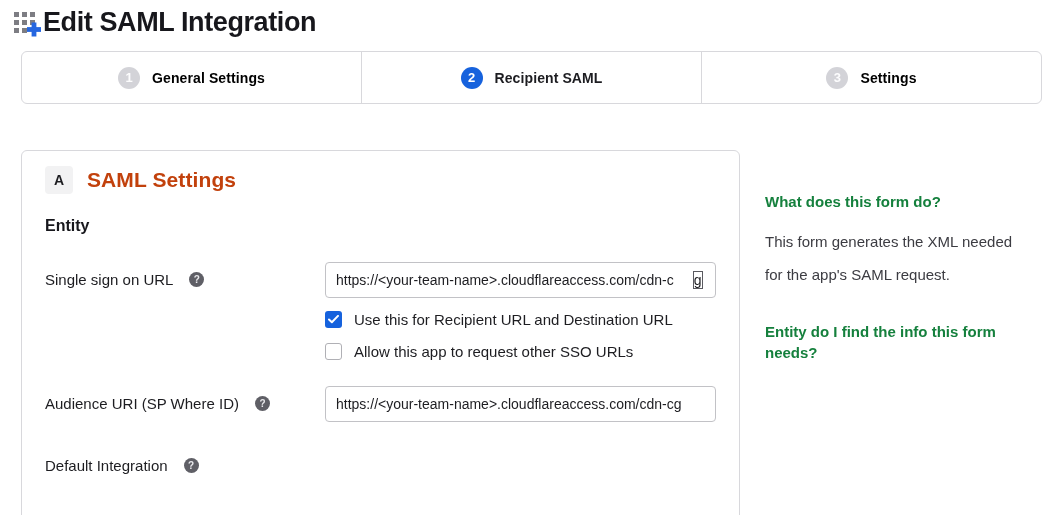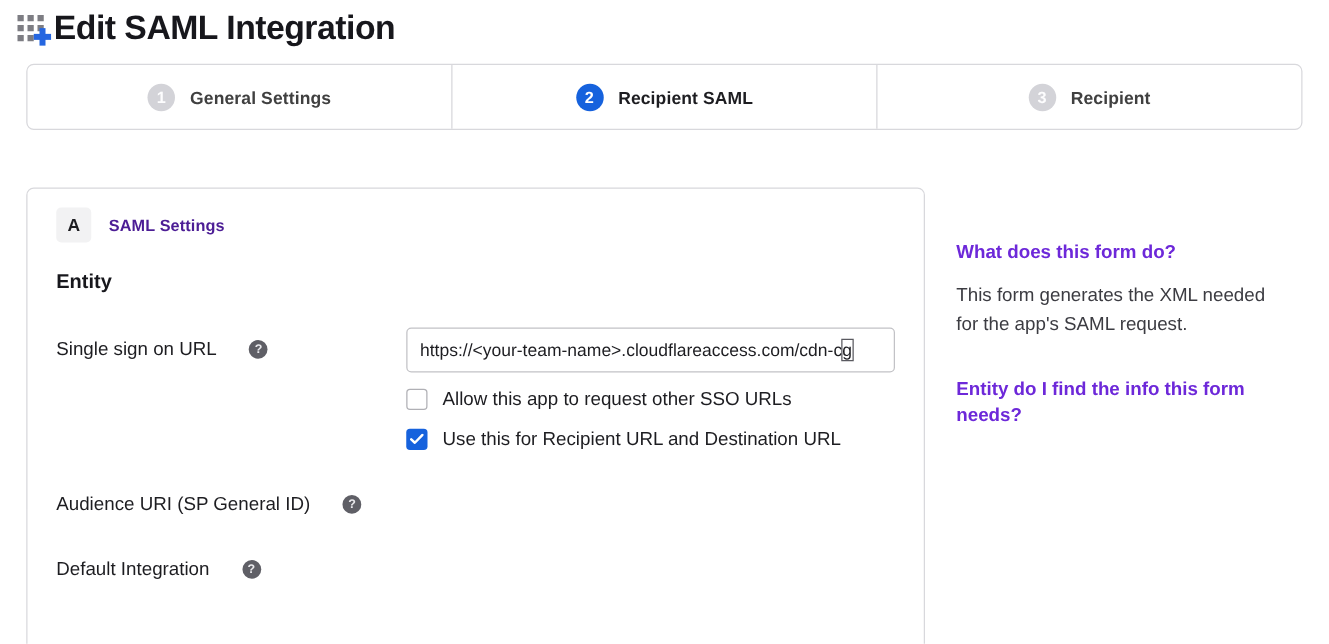--- a/index.html
+++ b/index.html
@@ -10,60 +10,60 @@
   .page-header { display: flex; align-items: flex-start; gap: 2px; padding: 7px 4px 0 13px; }
   .app-icon { width: 28px; height: 28px; margin-top: 2px; flex-shrink: 0; }
   .page-title { font-size: 27px; font-weight: 700; letter-spacing: -0.4px; color: #17171c; line-height: 30px; }
 
   
   .wizard { display: flex; height: 53px; margin: 14px 21px 0 21px; border: 1px solid #d8d8dc; border-radius: 6px; background: #fff; }
   .step { flex: 1 1 0; display: flex; align-items: center; justify-content: center; gap: 12px; cursor: pointer; }
   .step + .step { border-left: 1px solid #d8d8dc; }
   .step-num { width: 22px; height: 22px; border-radius: 50%; display: flex; align-items: center; justify-content: center;
               font-size: 13px; font-weight: 700; background: #d3d3d8; color: #fdfdfe; flex-shrink: 0; }
-  .step-label { font-size: 14px; font-weight: 700; color: #404040; letter-spacing: 0.1px; }
+  .step-label { font-size: 14px; font-weight: 700; color: #000000; letter-spacing: 0.1px; }
   .step.active .step-num { background: #1662dd; color: #fff; }
   .step.active .step-label { color: #1d1d21; }
 
   
   .content { display: flex; align-items: flex-start; gap: 25px; margin: 46px 21px 0 21px; }
 
   .form-panel { width: 719px; min-height: 480px; border: 1px solid #d8d8dc; border-radius: 6px; padding: 15px 23px 30px 23px; background: #fff; }
 
   .section-header { display: flex; align-items: center; gap: 14px; margin-bottom: 23px; }
   .section-badge { width: 28px; height: 28px; border-radius: 4px; background: #f2f2f3; display: flex; align-items: center; justify-content: center;
                    font-size: 14px; font-weight: 700; color: #1d1d21; }
-  .section-title { font-size: 13px; font-weight: 700; color: #4c1d95; letter-spacing: 0.1px; }
+  .section-title { font-size: 21px; font-weight: 700; color: #c2410c; letter-spacing: 0.1px; }
 
   .group-heading { font-size: 16px; font-weight: 700; color: #17171c; margin: 0 0 27px 0; }
 
   .field-row { display: flex; margin-bottom: 26px; }
-  .field-label { width: 280px; flex-shrink: 0; display: flex; align-items: center; gap: 26px; align-self: flex-start;
+  .field-label { width: 280px; flex-shrink: 0; display: flex; align-items: center; gap: 16px; align-self: flex-start;
                  padding-top: 9px; font-size: 15px; color: #1d1d21; }
   .help-icon { width: 15px; height: 15px; border-radius: 50%; background: #5f5f66; color: #e9e9ec; font-size: 10px; font-weight: 700;
                display: inline-flex; align-items: center; justify-content: center; cursor: pointer; flex-shrink: 0; }
   .field-control { width: 392px; }
 
   .input-box { height: 36px; border: 1px solid #c2c2c6; border-radius: 4px; background: #fff; padding: 0 10px;
-               display: flex; align-items: center; font-size: 14px; color: #1d1d21; white-space: nowrap; overflow: hidden; cursor: text; }
+               display: flex; align-items: center; font-size: 14px; color: #1d1d21; white-space: nowrap; overflow: hidden; cursor: text; gap: 20px; }
   .cursor-char { outline: 1px solid #5a5a60; outline-offset: 0px; }
 
   .check-row { display: flex; align-items: center; gap: 12px; margin-top: 13px; cursor: pointer; }
   .check-row + .check-row { margin-top: 15px; }
   .checkbox { width: 17px; height: 17px; border-radius: 3px; flex-shrink: 0; display: flex; align-items: center; justify-content: center; }
   .checkbox.checked { background: #1662dd; }
   .checkbox.unchecked { background: #fff; border: 1px solid #b0b0b5; }
   .check-label { font-size: 15px; color: #1d1d21; }
 
   .field-hint { margin-top: 8px; font-size: 14.5px; color: #6e6e78; }
 
   
   .help-sidebar { width: 250px; padding-top: 41px; }
-  .help-sidebar h3 { font-size: 15px; font-weight: 700; color: #6d28d9; line-height: 21px; margin-bottom: 13px; }
-  .help-sidebar p { font-size: 15px; line-height: 23px; color: #3c3c42; margin-bottom: 30px; }
+  .help-sidebar h3 { font-size: 15px; font-weight: 700; color: #15803d; line-height: 21px; margin-bottom: 13px; }
+  .help-sidebar p { font-size: 15px; line-height: 33px; color: #3c3c42; margin-bottom: 30px; }
 </style>
 </head>
 <body>
 
 <div class="page-header">
   <svg class="app-icon" viewBox="0 0 28 28" aria-hidden="true">
     <g fill="#7d7d83">
       <rect x="1" y="3" width="5" height="5"></rect>
         <rect x="9" y="3" width="5" height="5"></rect>
         <rect x="17" y="3" width="5" height="5"></rect>
@@ -85,21 +85,21 @@
   <div class="step">
     <span class="step-num">1</span>
     <span class="step-label">General Settings</span>
   </div>
   <div class="step active">
     <span class="step-num">2</span>
     <span class="step-label">Recipient SAML</span>
   </div>
   <div class="step">
     <span class="step-num">3</span>
-    <span class="step-label">Recipient</span>
+    <span class="step-label">Settings</span>
   </div>
 </div>
 
 <div class="content">
 
   <section class="form-panel">
     <div class="section-header">
       <span class="section-badge">A</span>
       <span class="section-title">SAML Settings</span>
     </div>
@@ -110,38 +110,43 @@
       <div class="field-label">
         <span>Single sign on URL</span>
         <span class="help-icon">?</span>
       </div>
       <div class="field-control">
         <div class="input-box">
             <span>https://&lt;your-team-name&gt;.cloudflareaccess.com/cdn-c</span>
             <span class="cursor-char">g</span>
           </div>
         <label class="check-row">
-          <span class="checkbox unchecked"></span>
-          <span class="check-label">Allow this app to request other SSO URLs</span>
-        </label>
-        <label class="check-row">
           <span class="checkbox checked">
             <svg width="11" height="9" viewBox="0 0 12 10">
                 <path d="M1 5 L4.2 8 L11 1" stroke="#fff" stroke-width="2.2" fill="none" stroke-linecap="round" stroke-linejoin="round"></path>
               </svg>
           </span>
           <span class="check-label">Use this for Recipient URL and Destination URL</span>
         </label>
+        <label class="check-row">
+          <span class="checkbox unchecked"></span>
+          <span class="check-label">Allow this app to request other SSO URLs</span>
+        </label>
       </div>
     </div>
 
     <div class="field-row">
       <div class="field-label">
-        <span>Audience URI (SP General ID)</span>
+        <span>Audience URI (SP Where ID)</span>
         <span class="help-icon">?</span>
+      </div>
+      <div class="field-control">
+        <div class="input-box">
+            <span>https://&lt;your-team-name&gt;.cloudflareaccess.com/cdn-cg</span>
+          </div>
       </div>
     </div>
 
     <div class="field-row">
       <div class="field-label">
         <span>Default Integration</span>
         <span class="help-icon">?</span>
       </div>
     </div>
   </section>

